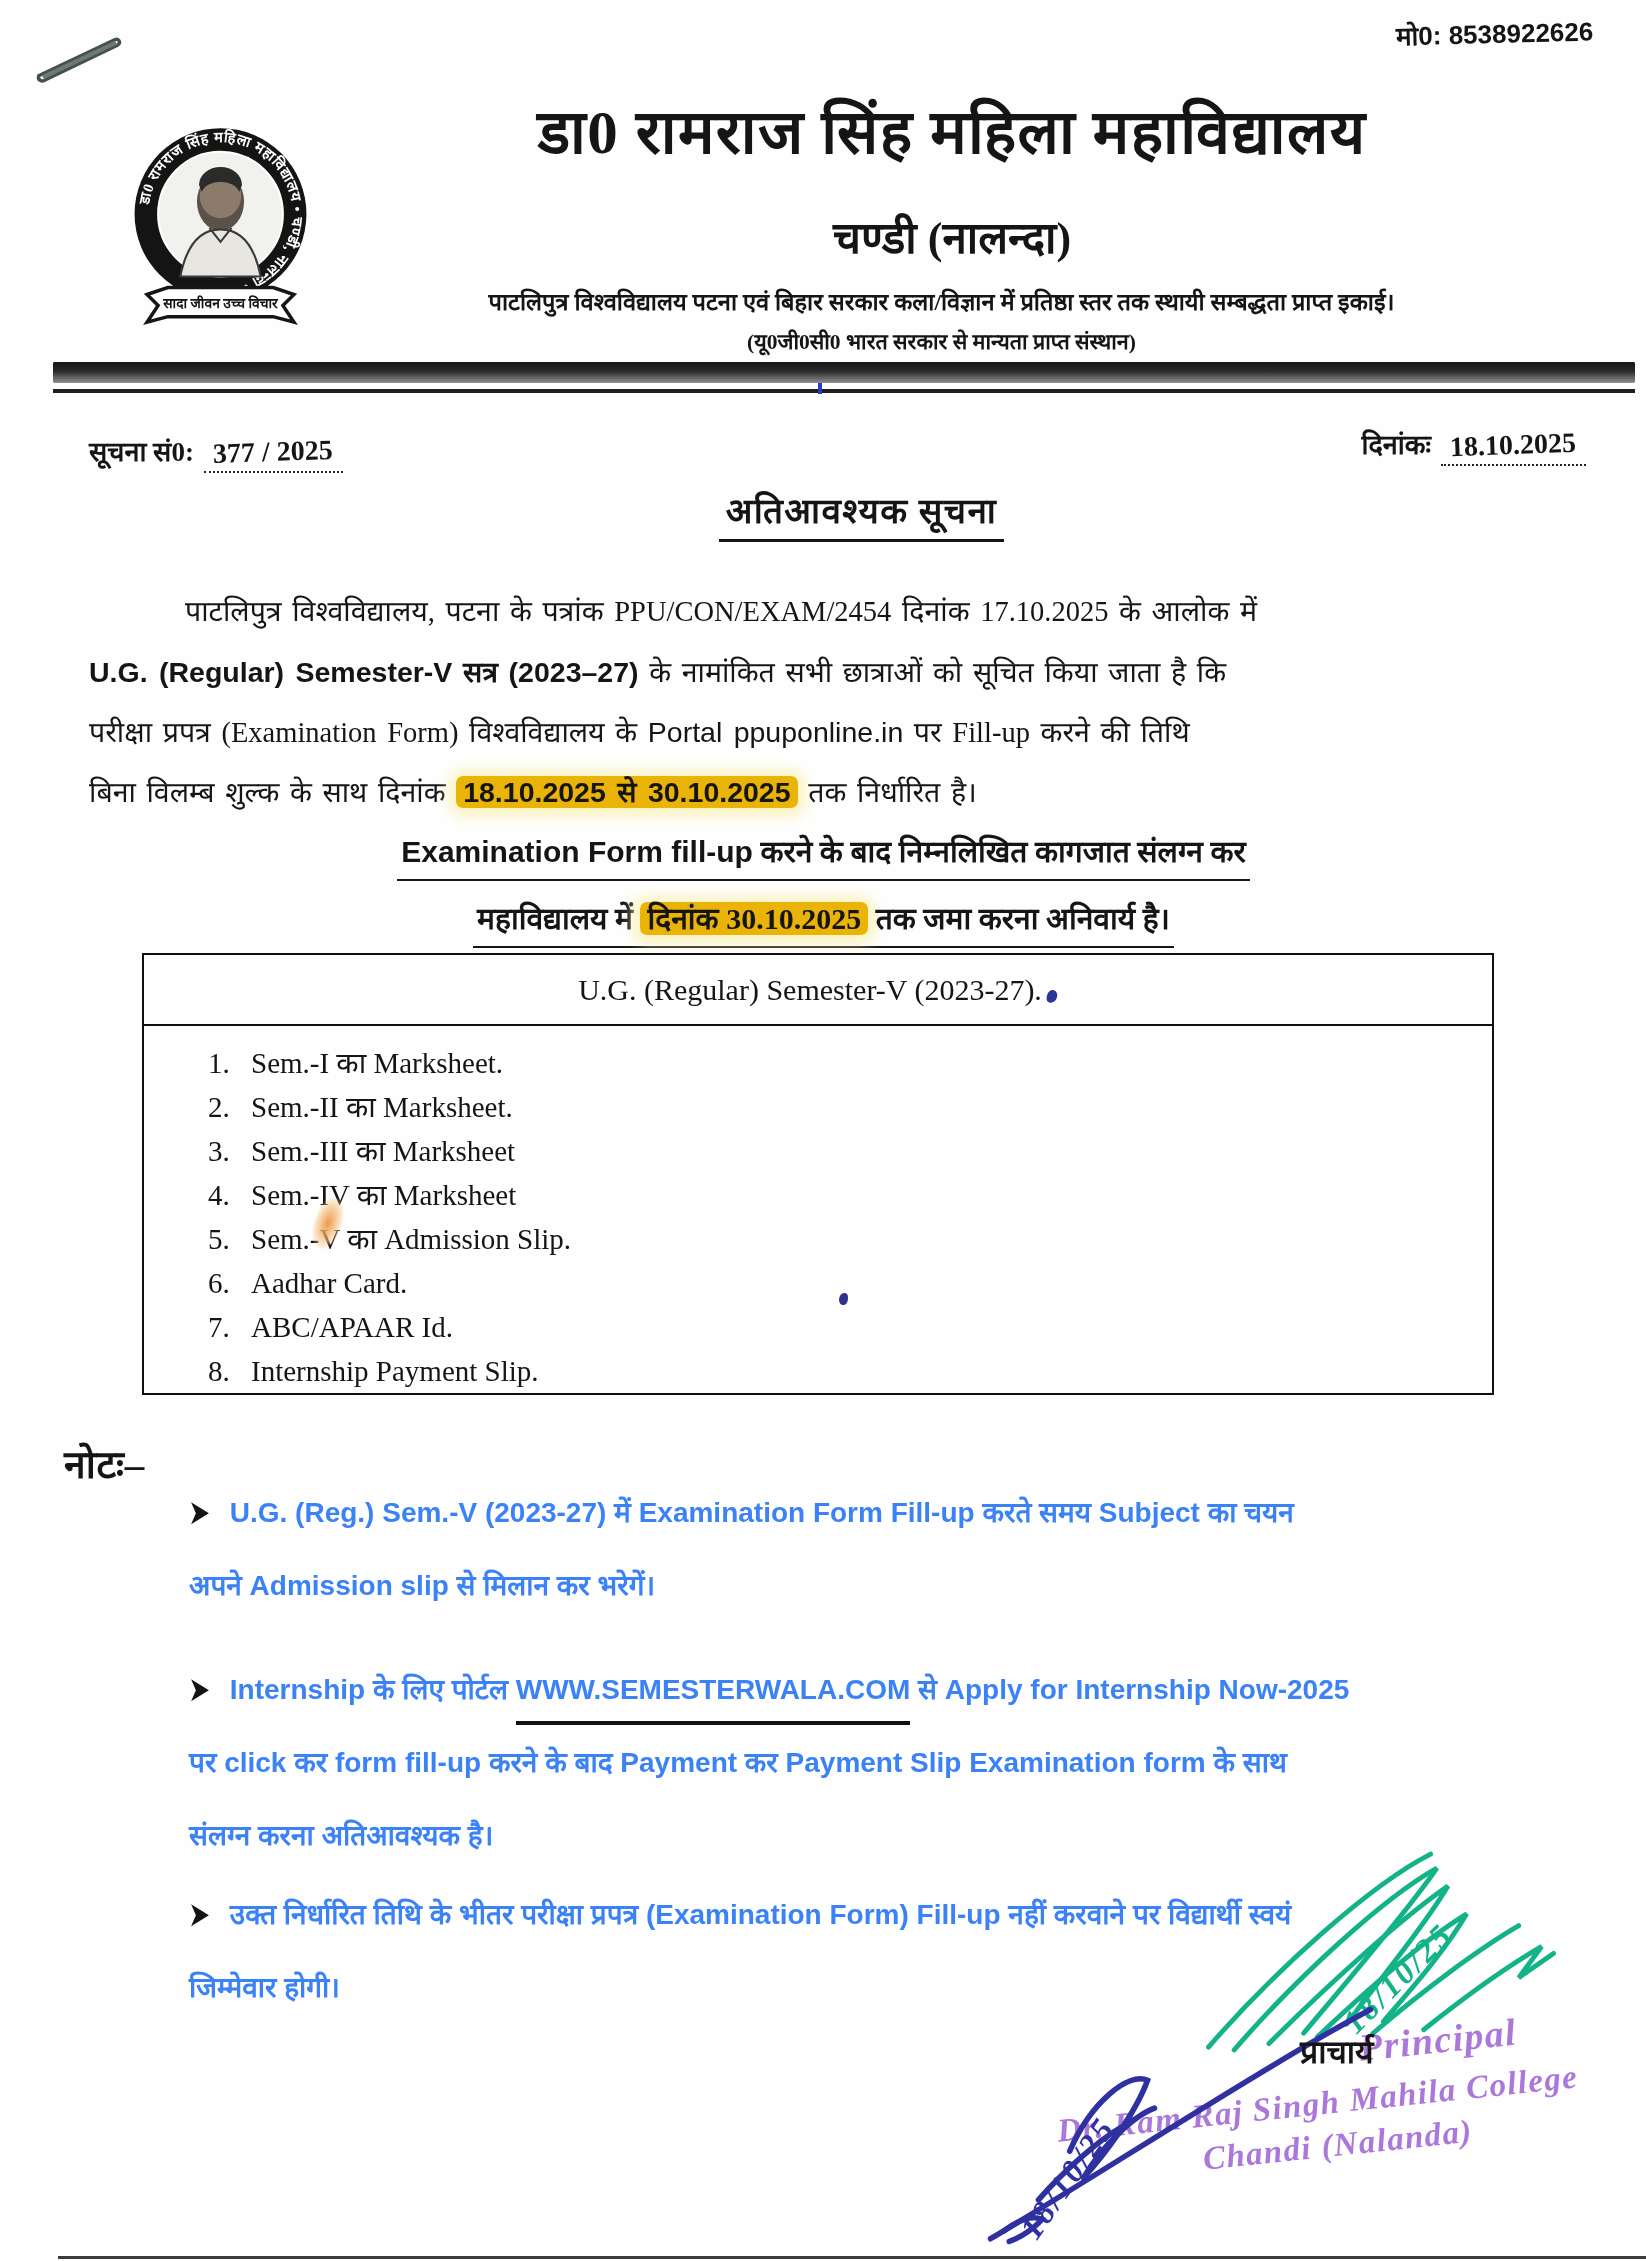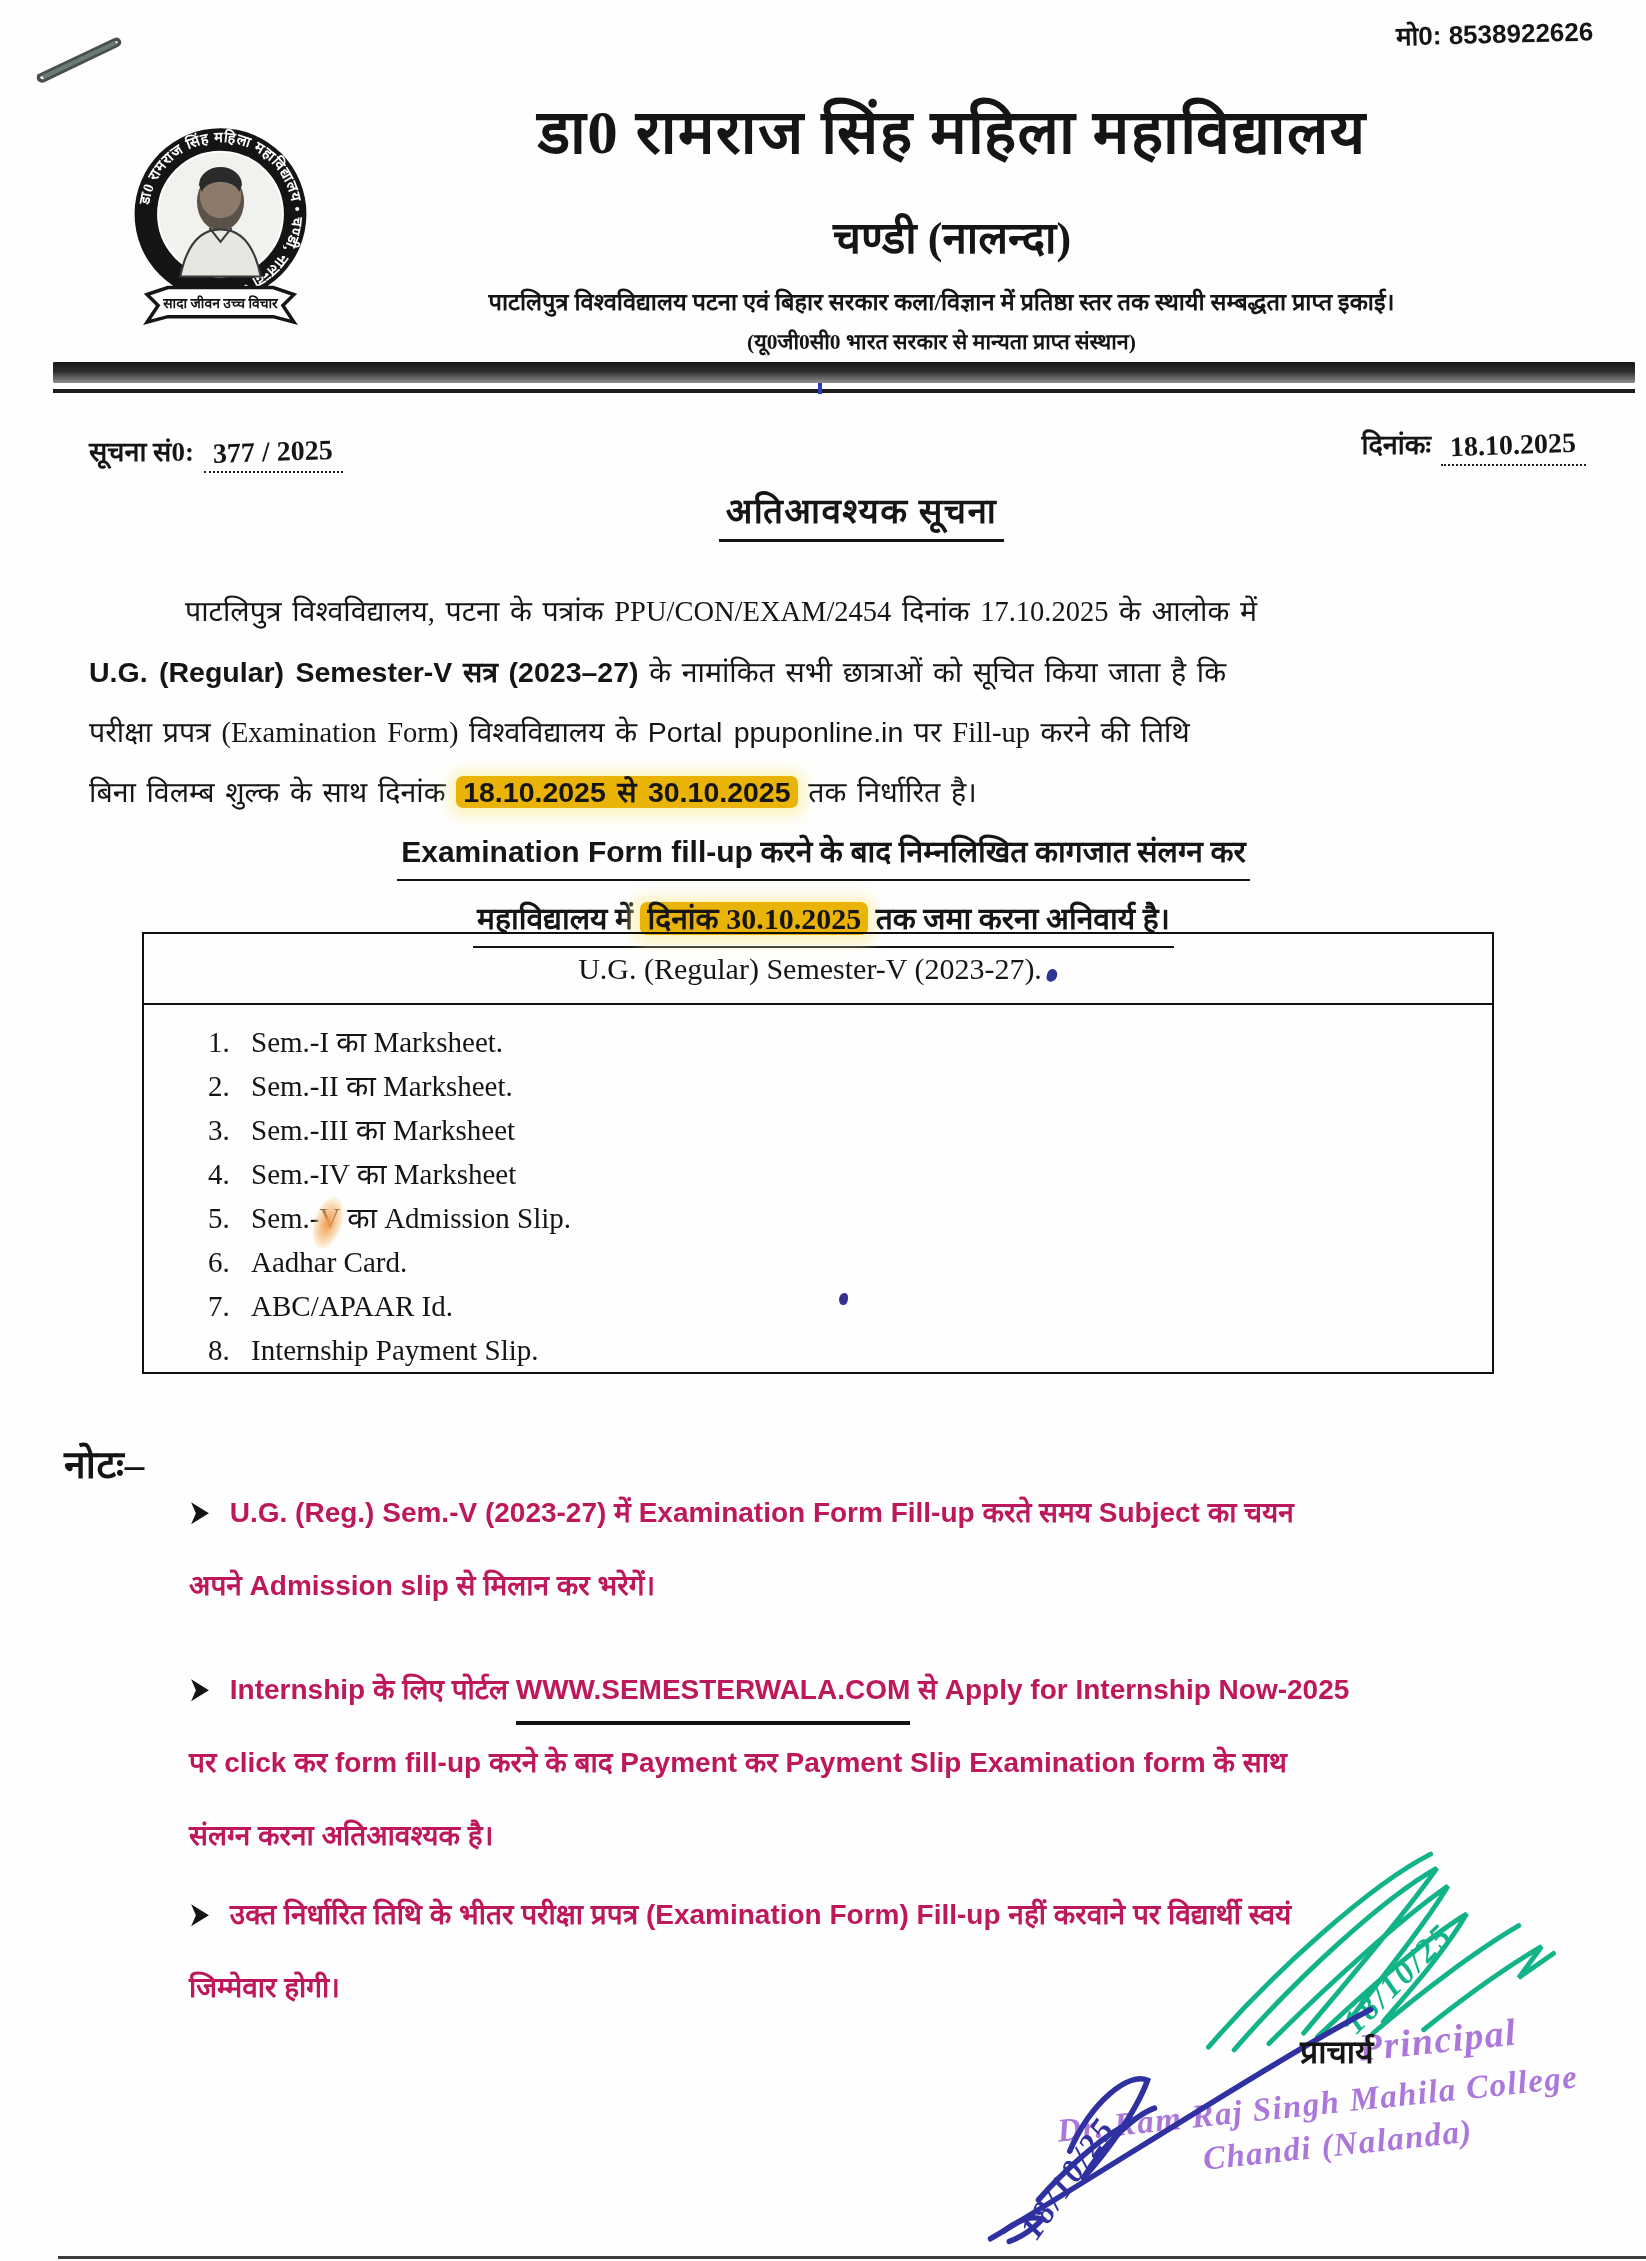--- a/index.html
+++ b/index.html
@@ -38,36 +38,36 @@
   .bline{height:60px;line-height:60px;white-space:nowrap;}
   .indent{text-indent:96px;}
   .b{font-weight:bold;}
   .sans{font-family:"Liberation Sans","DejaVu Sans",sans-serif;}
   .hl{background:#eab308;box-shadow:0 1.4px 12.5px 7px #faf0aecc;padding:0 7px;border-radius:7px;}
   
   .subhead{left:0;right:0;top:832px;text-align:center;font-size:30px;font-weight:bold;}
   .subline{display:inline-block;border-bottom:2.8px solid #161616;padding:0 4.2px 7px 4.2px;line-height:40px;}
   .sub2{margin-top:18px;}
   
-  .doc-table{left:142px;top:932px;width:1352px;height:442px;border:2.8px solid #101010;box-sizing:border-box;}
+  .doc-table{left:142px;top:953px;width:1352px;height:442px;border:2.8px solid #101010;box-sizing:border-box;}
   .t-head{height:69px;border-bottom:2.8px solid #101010;display:flex;align-items:center;justify-content:center;
     font-size:30px;}
   .blue-dot{display:inline-block;width:10.4px;height:13px;background:#2c3697;border-radius:50% 50% 60% 40%;
     margin-left:5.6px;transform:translateY(7px) rotate(15deg);}
   .t-list{padding:18px 0 0 64px;}
   .t-row{height:44px;display:flex;font-size:29px;line-height:39px;}
   .t-num{width:43px;}
   
   .smudge{left:314px;top:1196px;width:28px;height:54px;border-radius:50%;
     background:radial-gradient(ellipse at center,#f09a4f 0%,#f7c98d88 55%,transparent 75%);transform:rotate(18deg);}
   .speck{left:839px;top:1293px;width:9px;height:11.8px;background:#33308f;border-radius:60% 40% 55% 45%;}
   
   .note-label{left:64px;top:1436px;font-size:39px;font-weight:bold;letter-spacing:0.7px;}
   .bullet{left:189px;right:49px;font-family:"Liberation Sans","DejaVu Sans",sans-serif;
-    font-weight:bold;font-size:28px;color:#be185d;}
+    font-weight:bold;font-size:28px;color:#3b82f6;}
   .bullet .bl{min-height:44px;line-height:44px;margin-bottom:29px;white-space:nowrap;}
   .bullet .cont{}
   .arrow{display:inline-block;margin-right:11px;transform:translateY(4.2px);}
   .url{border-bottom:4.2px solid #121212;padding-bottom:16px;}
   .b1{top:1491px;} .b2{top:1668px;} .b3{top:1893px;}
   
   .green-sign{left:1191px;top:1825px;}
   .sign-date{font-size:33px;font-weight:600;font-style:italic;letter-spacing:2.8px;}
   .gdate{left:1362px;top:2004px;color:#12b389;transform:rotate(-45deg);transform-origin:left bottom;}
   .principal{left:1300px;top:2029px;font-size:32px;font-weight:bold;z-index:5;}

